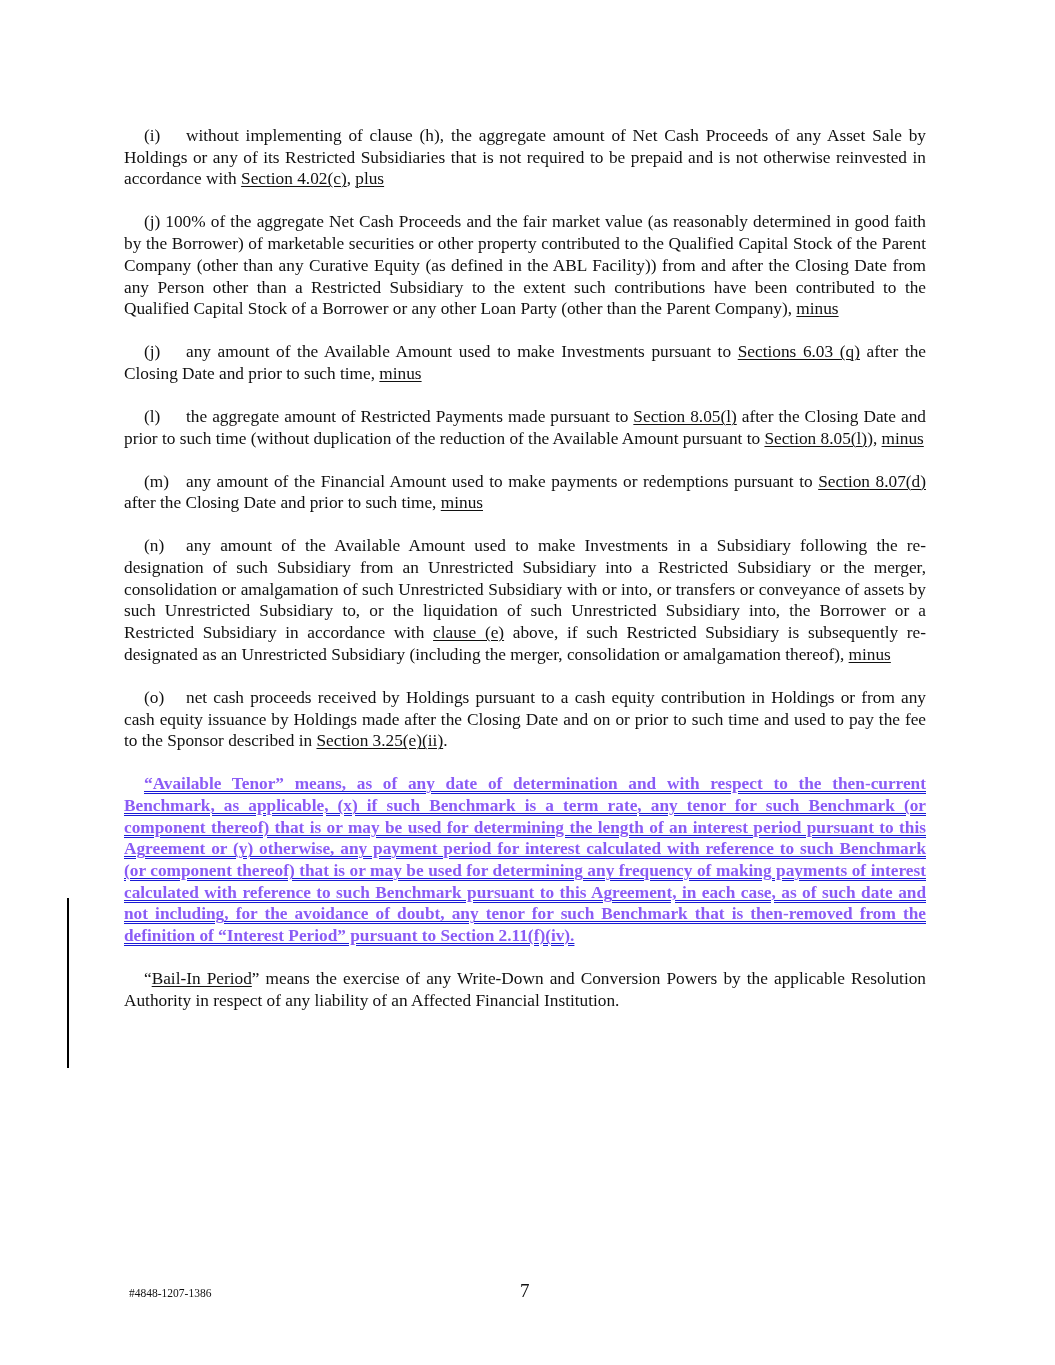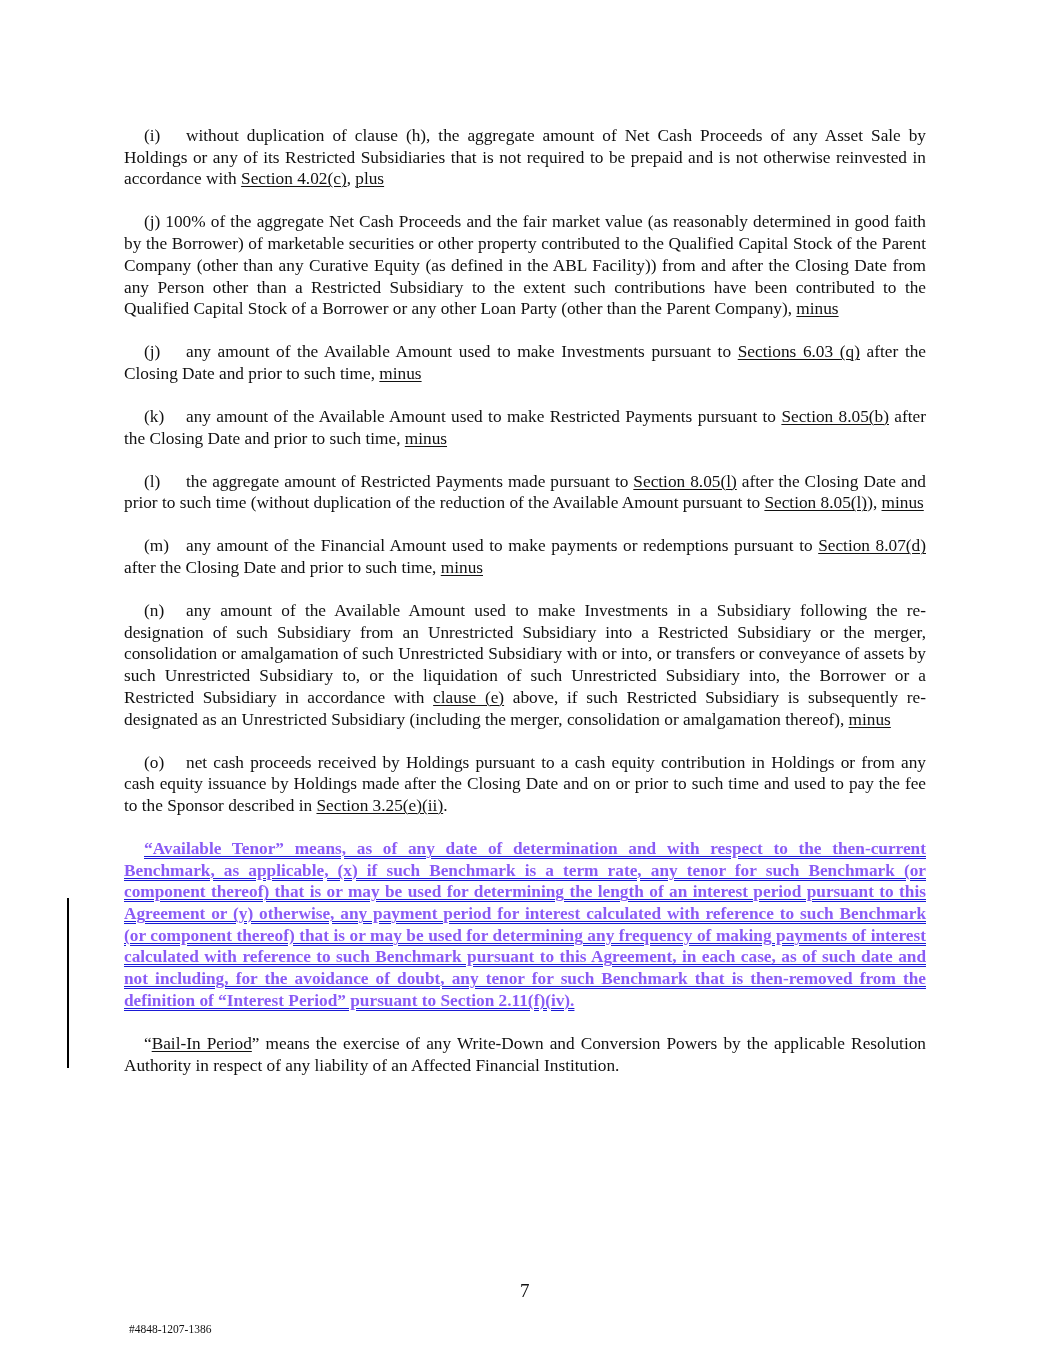--- a/index.html
+++ b/index.html
@@ -13,51 +13,48 @@
   .para .lbl { display: inline-block; min-width: 42px; text-indent: 0; }
   .para .lbl.tight { min-width: 0; margin-right: 5px; }
   .u { text-decoration: underline; text-underline-offset: 2px; text-decoration-thickness: 1px; }
   .ins {
     color: #8b5cf6; font-weight: bold;
     text-decoration: underline double; text-decoration-color: #1a1ad6;
     text-underline-offset: 2px; text-decoration-thickness: 1px;
   }
   .changebar { position: absolute; left: 67px; top: 898px; width: 2px; height: 170px; background: #000000; }
   .footer-id {
-    position: absolute; left: 129px; top: 1323px;
+    position: absolute; left: 129px; top: 1287px;
     font-family: "Liberation Serif", "DejaVu Serif", serif; font-size: 11.5px; color: #111;
   }
   .page-num {
     position: absolute; left: 520px; top: 1280px;
     font-family: "Liberation Serif", "DejaVu Serif", serif; font-size: 19px; color: #111;
   }
   a.xref { color: inherit; }
 </style>
 </head>
 <body>
 
 <div class="changebar"></div>
 
 <div class="page">
 
   <p class="para">
-    <span class="lbl">(i)</span><span>without duplication of clause (h), the aggregate amount of Net Cash Proceeds of any Asset Sale by Holdings or any of its Restricted Subsidiaries that is not required to be prepaid and is not otherwise reinvested in accordance with </span><a class="xref u">Section 4.02(c)</a><span>, </span><span class="u">plus</span>
+    <span class="lbl">(i)</span><span>without implementing of clause (h), the aggregate amount of Net Cash Proceeds of any Asset Sale by Holdings or any of its Restricted Subsidiaries that is not required to be prepaid and is not otherwise reinvested in accordance with </span><a class="xref u">Section 4.02(c)</a><span>, </span><span class="u">plus</span>
   </p>
 
   <p class="para">
     <span class="lbl tight">(j)</span><span>100% of the aggregate Net Cash Proceeds and the fair market value (as reasonably determined in good faith by the Borrower) of marketable securities or other property contributed to the Qualified Capital Stock of the Parent Company (other than any Curative Equity (as defined in the ABL Facility)) from and after the Closing Date from any Person other than a Restricted Subsidiary to the extent such contributions have been contributed to the Qualified Capital Stock of a Borrower or any other Loan Party (other than the Parent Company), </span><span class="u">minus</span>
   </p>
 
   <p class="para">
     <span class="lbl">(j)</span><span>any amount of the Available Amount used to make Investments pursuant to </span><a class="xref u">Sections 6.03 (q)</a><span> after the Closing Date and prior to such time, </span><span class="u">minus</span>
   </p>
 
-  <p class="para">
-    <span class="lbl">(k)</span><span>any amount of the Available Amount used to make Restricted Payments pursuant to </span><a class="xref u">Section 8.05(b)</a><span> after the Closing Date and prior to such time, </span><span class="u">minus</span>
-  </p>
 
   <p class="para">
     <span class="lbl">(l)</span><span>the aggregate amount of Restricted Payments made pursuant to </span><a class="xref u">Section 8.05(l)</a><span> after the Closing Date and prior to such time (without duplication of the reduction of the Available Amount pursuant to </span><a class="xref u">Section 8.05(l)</a><span>), </span><span class="u">minus</span>
   </p>
 
   <p class="para">
     <span class="lbl">(m)</span><span>any amount of the Financial Amount used to make payments or redemptions pursuant to </span><a class="xref u">Section 8.07(d)</a><span> after the Closing Date and prior to such time, </span><span class="u">minus</span>
   </p>
 
   <p class="para">

